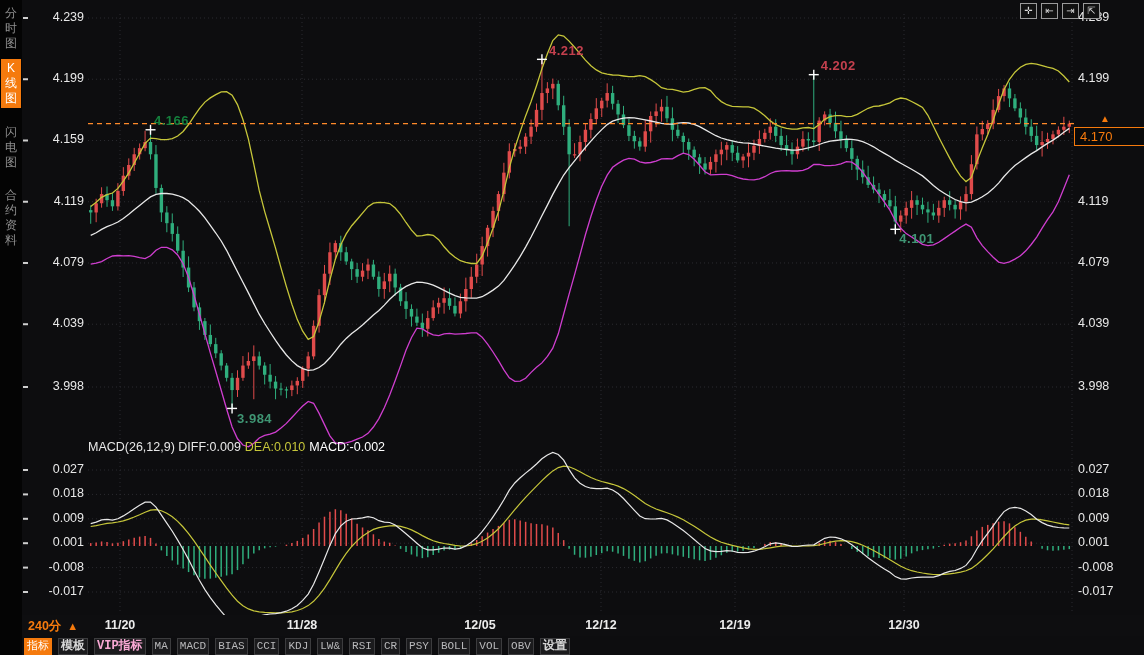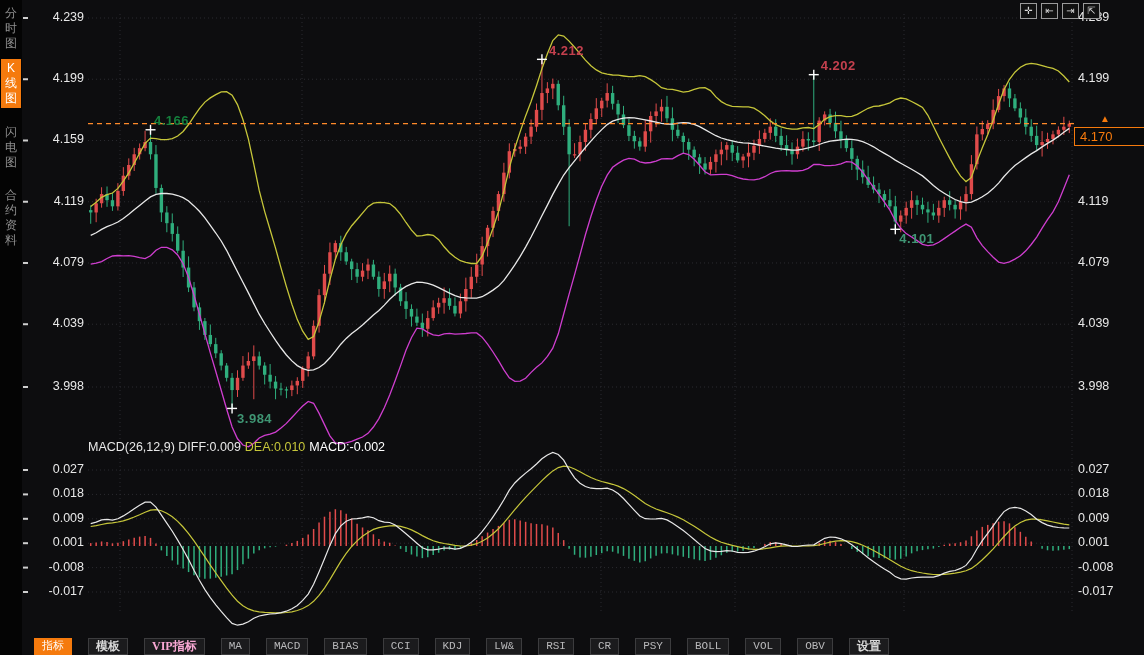--- a/index.html
+++ b/index.html
@@ -30,22 +30,22 @@
              background:#0a0a0a;color:#f57a0d;font-size:13px;line-height:17px;padding-left:5px;z-index:7;}
   .price-pin{position:absolute;left:1100px;top:113px;color:#f57a0d;font-size:10px;z-index:7;}
   .macd-hdr{position:absolute;left:88px;top:440px;display:flex;gap:4px;font-size:12.5px;z-index:6;}
   .macd-hdr .w{color:#e8e8e8;} .macd-hdr .y{color:#c6c63a;} .macd-hdr .m{color:#ffffff;}
   .xrow{position:absolute;left:22px;right:0;top:615px;height:21px;background:#0e0e10;z-index:5;}
   .xdate{position:absolute;top:3px;transform:translateX(-50%);color:#ececec;font-weight:bold;font-size:12.5px;}
   .ibadge{position:absolute;left:6px;top:3px;color:#f57a0d;font-weight:bold;font-size:12.5px;}
   .ibadge .arr{margin-left:6px;font-size:11px;}
   .tbar{position:absolute;left:24px;top:637px;height:18px;display:flex;gap:6px;align-items:center;z-index:5;}
   .tbtn{background:#1b1b1d;border:1px solid #3c3c3e;color:#b9b9bb;font-size:11px;line-height:13px;
-        padding:1px 7px;font-family:"Liberation Mono",monospace;cursor:pointer;white-space:nowrap;margin-left:10px;}
-  .tbtn.cjk{font-family:Liberation Serif, serif;font-size:12px;color:#d8d8d8;font-weight:bold;}
+        padding:1px 2px;font-family:"Liberation Mono",monospace;cursor:pointer;white-space:nowrap;}
+  .tbtn.cjk{font-family:Liberation Mono, monospace;font-size:12px;color:#d8d8d8;font-weight:bold;}
   .tbtn.active{background:#f57a0d;border-color:#f57a0d;color:#fff;}
   .tbtn.vip{color:#f9a8d4;}
   .wmark{position:absolute;left:998px;top:592px;font-size:34px;color:#caccd3;opacity:.92;
          letter-spacing:1px;z-index:4;}
   .chart-ic{width:14px;height:13px;display:inline-block;}
 </style>
 </head>
 <body>
 
 <div class="app">
@@ -706,20 +706,24 @@
 
   <div class="price-pin">▲</div>
   <div class="price-tag">4.170</div>
 
   <div class="macd-hdr">
     <span class="w">MACD(26,12,9) DIFF:0.009</span>
     <span class="y">DEA:0.010</span>
     <span class="m">MACD:-0.002</span>
   </div>
 
+  <div class="xrow">
+    <span class="ibadge"><span>240分</span><span class="arr">▲</span></span>
+    <span id="xdates"><div class="xdate" style="left: 98px;">11/20</div><div class="xdate" style="left: 280px;">11/28</div><div class="xdate" style="left: 458px;">12/05</div><div class="xdate" style="left: 579px;">12/12</div><div class="xdate" style="left: 713px;">12/19</div><div class="xdate" style="left: 882px;">12/30</div></span>
+  </div>
 
   <div class="tbar" id="tbar">
       <div class="tbtn active">指标</div>
       <div class="tbtn cjk">模板</div>
       <div class="tbtn vip cjk">VIP指标</div>
       <div class="tbtn ">MA</div>
       <div class="tbtn ">MACD</div>
       <div class="tbtn ">BIAS</div>
       <div class="tbtn ">CCI</div>
       <div class="tbtn ">KDJ</div>

